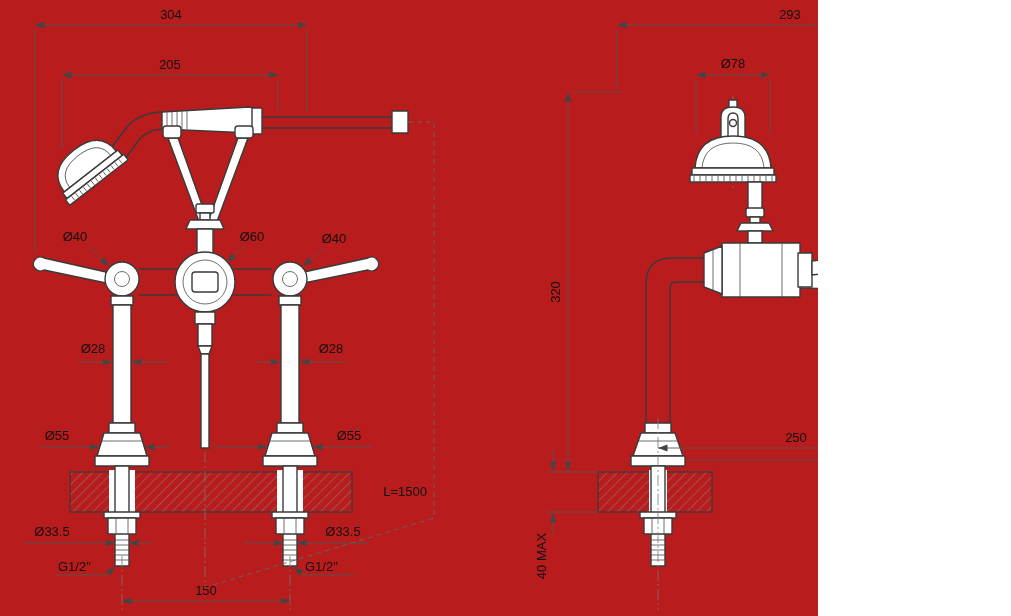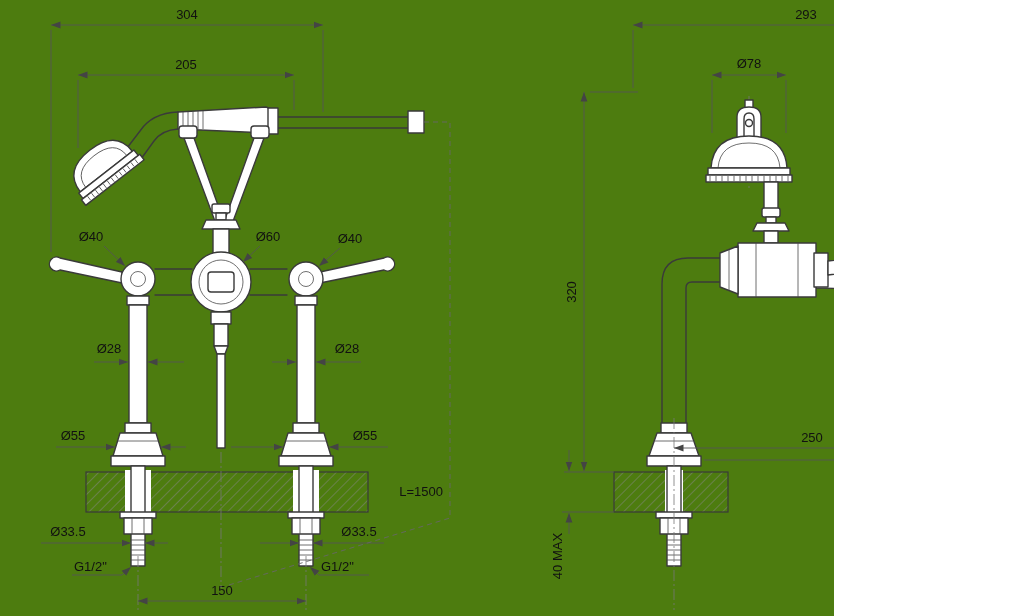--- a/index.html
+++ b/index.html
@@ -1,17 +1,17 @@
 <!DOCTYPE html>
 <html><head>
 <meta charset="utf-8">
 <style>
   html,body{margin:0;padding:0;background:#ffffff;}
-  .sheet{width:818px;height:616px;background:#4d7c0f;position:relative;overflow:hidden;
-         font-family:"Liberation Sans",sans-serif;padding-left:16px;}
+  .sheet{width:818px;height:616px;background:#b91c1c;position:relative;overflow:hidden;
+         font-family:"Liberation Sans",sans-serif;}
   svg{display:block;}
   .ln{stroke:#3a3a3a;stroke-width:1.4;fill:none;stroke-linecap:round;stroke-linejoin:round;}
   .lnf{stroke:#3a3a3a;stroke-width:1.4;fill:#ffffff;stroke-linejoin:round;}
   .thin{stroke:#4a4a4a;stroke-width:0.8;fill:none;}
   .dim{stroke:#555;stroke-width:0.9;fill:none;}
   .cl{stroke:#777;stroke-width:0.8;fill:none;stroke-dasharray:11 3 2 3;}
   .dash{stroke:#666;stroke-width:0.9;fill:none;stroke-dasharray:5 4;}
   .hatchf{fill:url(#hatch);stroke:#3a3a3a;stroke-width:1.2;}
   .gap{fill:#ffffff;stroke:none;}
   text{font-family:"Liberation Sans",sans-serif;font-size:13px;fill:#111;}

